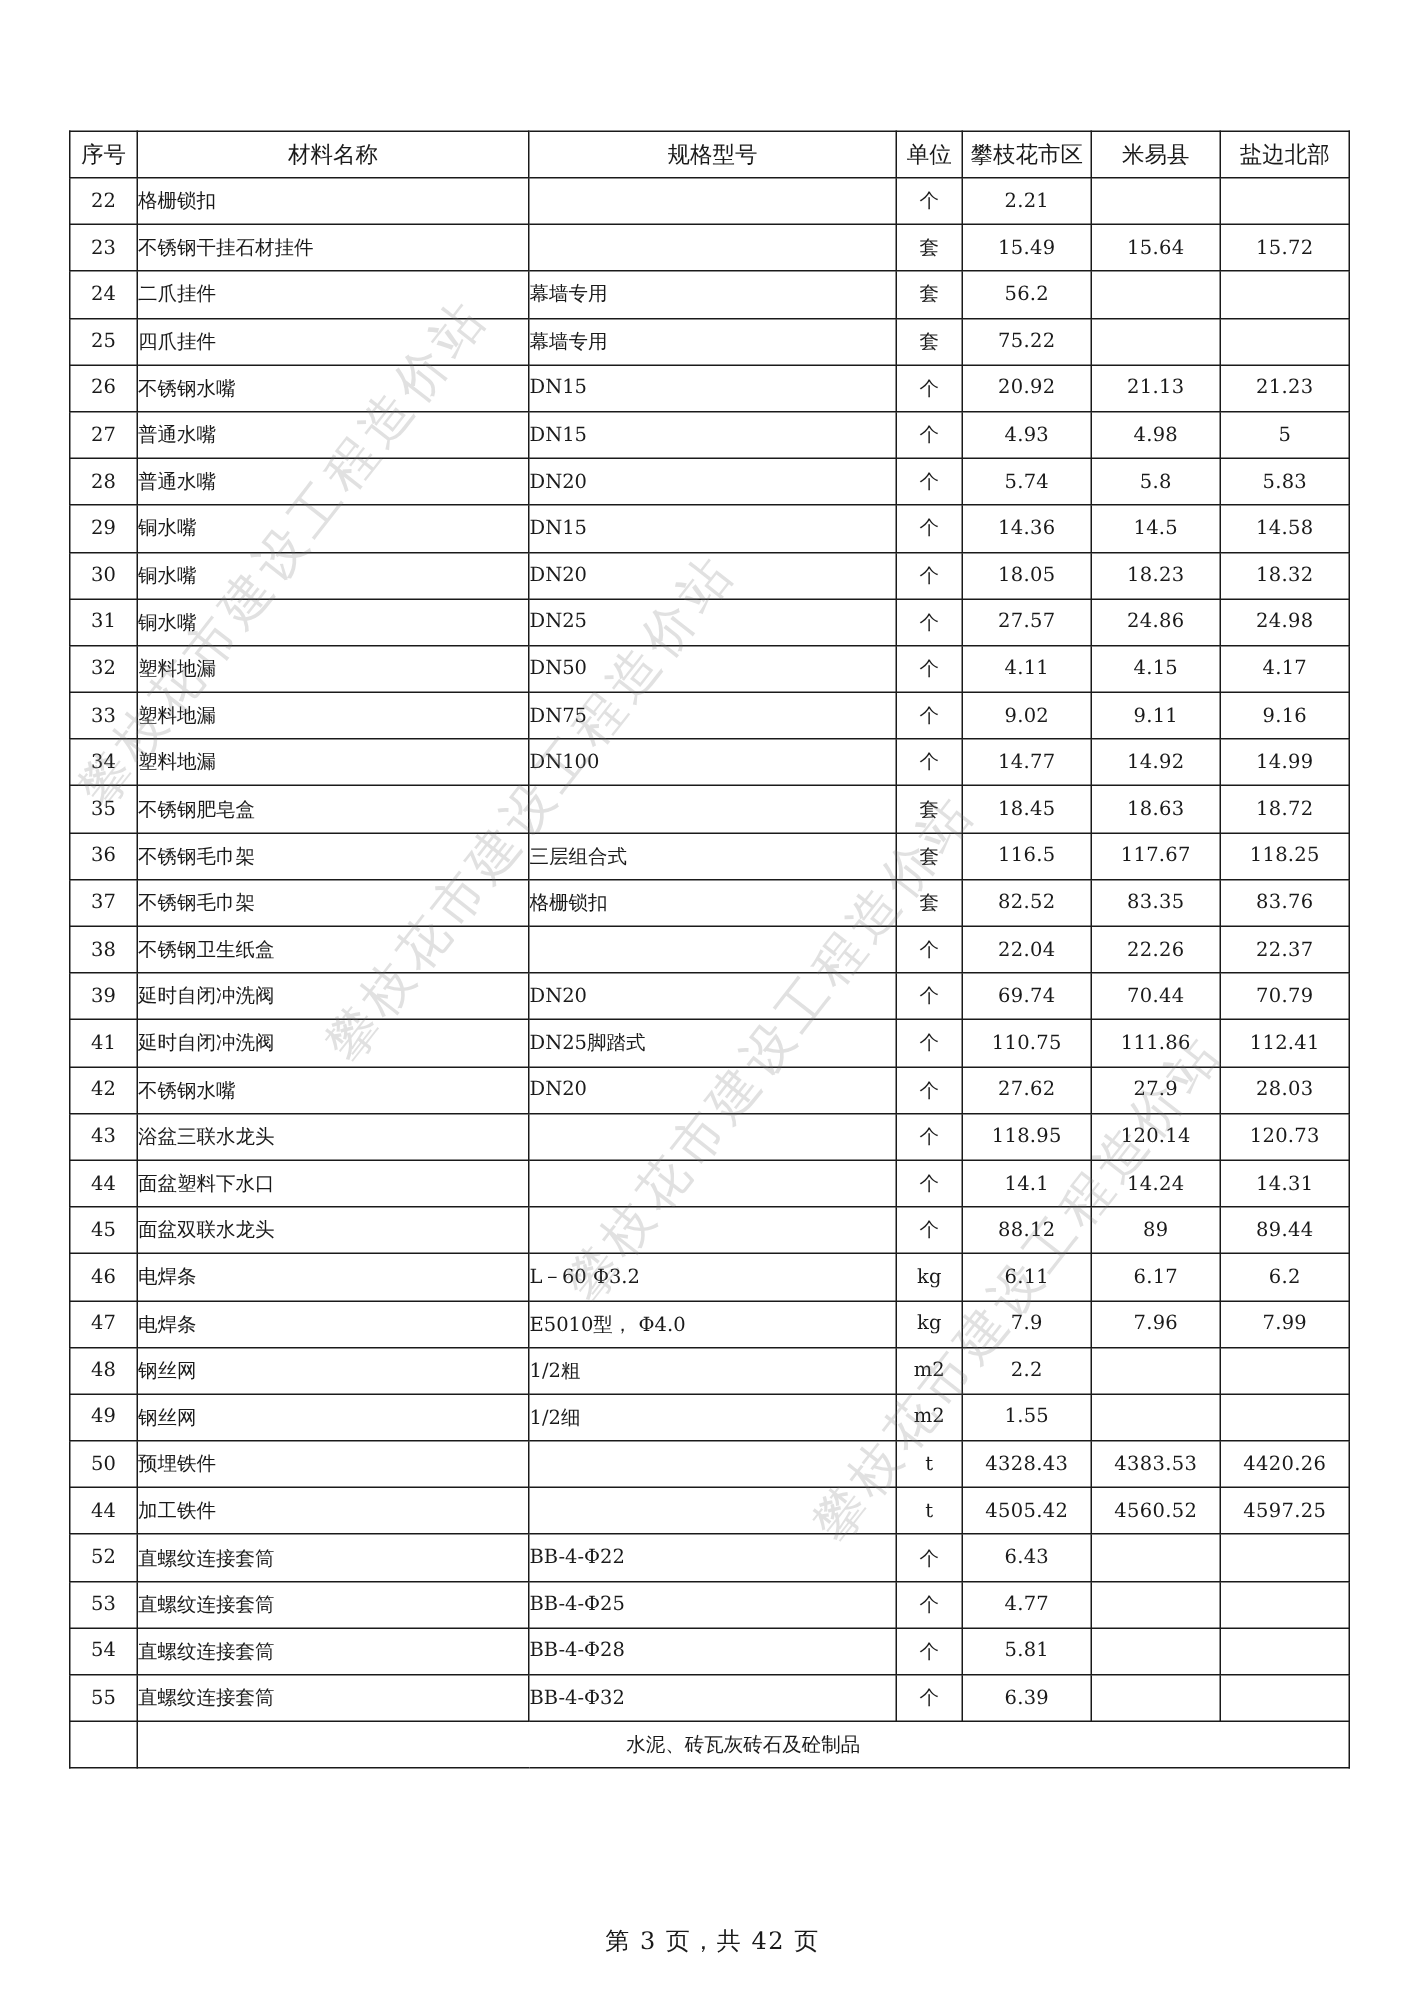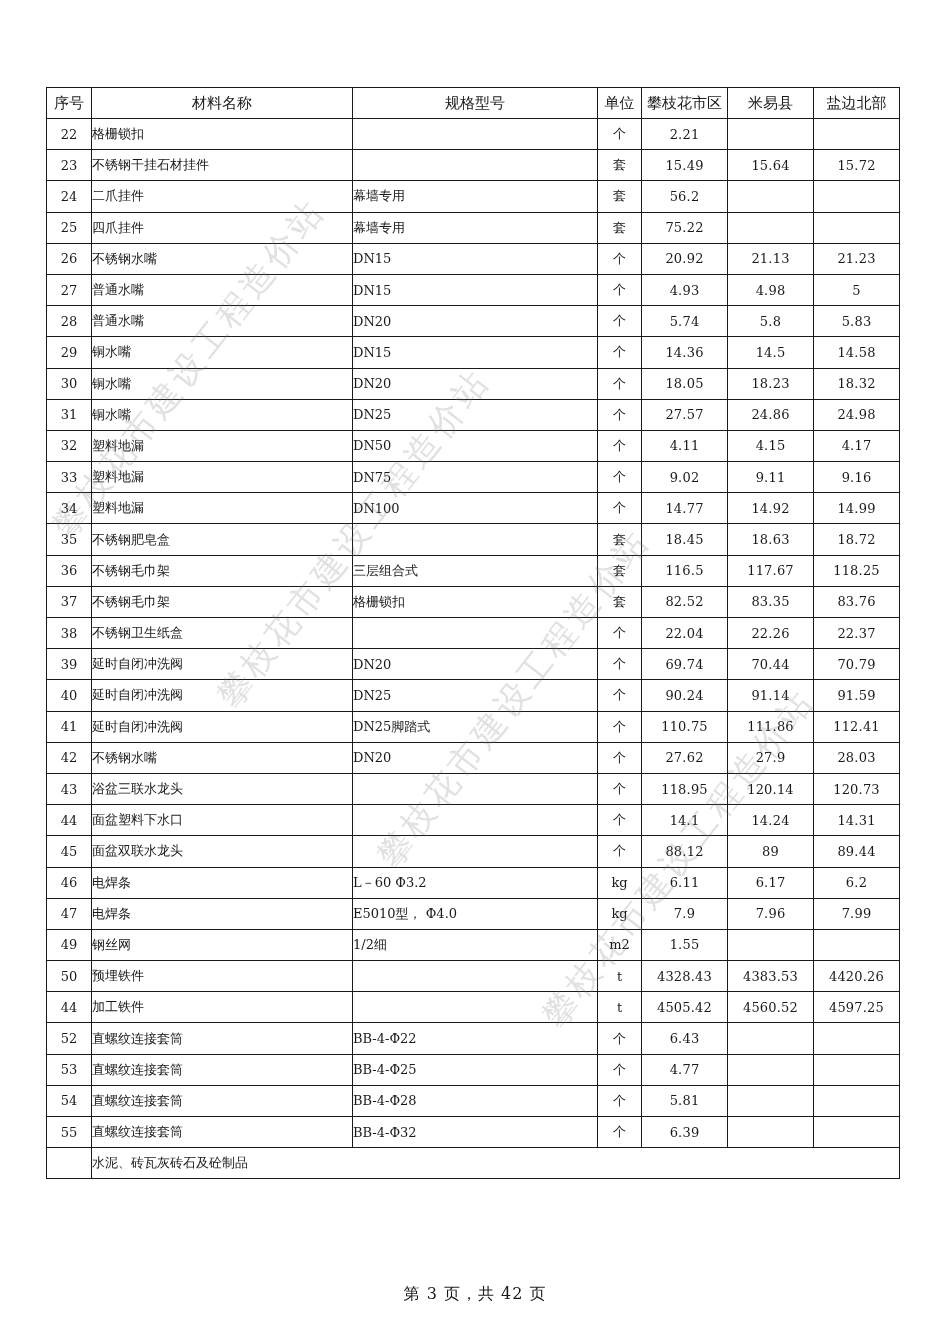--- a/index.html
+++ b/index.html
@@ -16,21 +16,21 @@
     height: 30.2px; padding: 0;
     font-size: 13px; font-weight: normal;
     white-space: nowrap; overflow: hidden;
   }
   table.price-table th { font-size: 15px; height: 30px; text-align: center; }
   td.c-no { text-align: center; }
   td.c-name { text-align: left; padding-left: 3px; }
   td.c-spec { text-align: left; padding-left: 1px; font-size: 12.5px; }
   td.c-unit { text-align: center; }
   td.c-num { text-align: center; font-size: 12.5px; letter-spacing: 0.2px; }
-  td.c-category { text-align: left; padding-left: 3px; font-weight: bold;
+  td.c-category { text-align: center; padding-left: 3px; font-weight: bold;
                   font-family: Liberation Mono, monospace; font-size: 13px; }
   .footer { position: absolute; top: 1284px; left: 0; width: 950px; text-align: center;
             font-size: 16px; letter-spacing: 1px; }
   .watermark {
     position: absolute; color: rgba(120,120,120,0.22);
     font-size: 34px; letter-spacing: 4px; white-space: nowrap;
     transform-origin: left center; transform: rotate(-52deg);
     pointer-events: none;
     font-family: "DejaVu Serif", "Liberation Serif", serif;
   }
@@ -219,29 +219,20 @@
         <tr>
           <td class="c-no">39</td>
           <td class="c-name">延时自闭冲洗阀</td>
           <td class="c-spec">DN20</td>
           <td class="c-unit">个</td>
           <td class="c-num">69.74</td>
           <td class="c-num">70.44</td>
           <td class="c-num">70.79</td>
         </tr>
         <tr>
-          <td class="c-no">40</td>
-          <td class="c-name">延时自闭冲洗阀</td>
-          <td class="c-spec">DN25</td>
-          <td class="c-unit">个</td>
-          <td class="c-num">90.24</td>
-          <td class="c-num">91.14</td>
-          <td class="c-num">91.59</td>
-        </tr>
-        <tr>
           <td class="c-no">41</td>
           <td class="c-name">延时自闭冲洗阀</td>
           <td class="c-spec">DN25脚踏式</td>
           <td class="c-unit">个</td>
           <td class="c-num">110.75</td>
           <td class="c-num">111.86</td>
           <td class="c-num">112.41</td>
         </tr>
         <tr>
           <td class="c-no">42</td>
@@ -291,20 +282,29 @@
         <tr>
           <td class="c-no">47</td>
           <td class="c-name">电焊条</td>
           <td class="c-spec">E5010型， Φ4.0</td>
           <td class="c-unit">kg</td>
           <td class="c-num">7.9</td>
           <td class="c-num">7.96</td>
           <td class="c-num">7.99</td>
         </tr>
         <tr>
+          <td class="c-no">48</td>
+          <td class="c-name">钢丝网</td>
+          <td class="c-spec">1/2粗</td>
+          <td class="c-unit">m2</td>
+          <td class="c-num">2.2</td>
+          <td class="c-num"></td>
+          <td class="c-num"></td>
+        </tr>
+        <tr>
           <td class="c-no">49</td>
           <td class="c-name">钢丝网</td>
           <td class="c-spec">1/2细</td>
           <td class="c-unit">m2</td>
           <td class="c-num">1.55</td>
           <td class="c-num"></td>
           <td class="c-num"></td>
         </tr>
         <tr>
           <td class="c-no">50</td>

